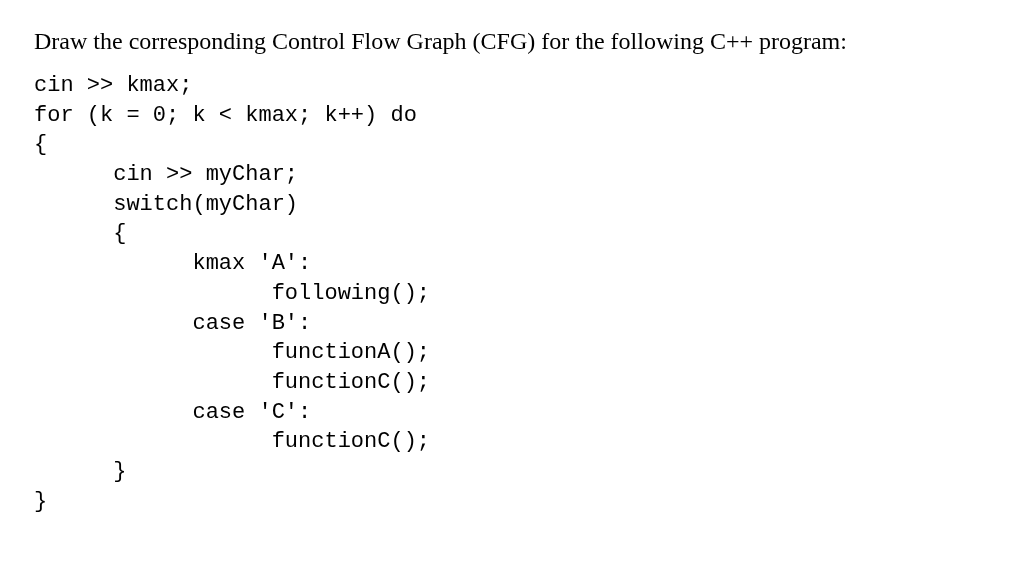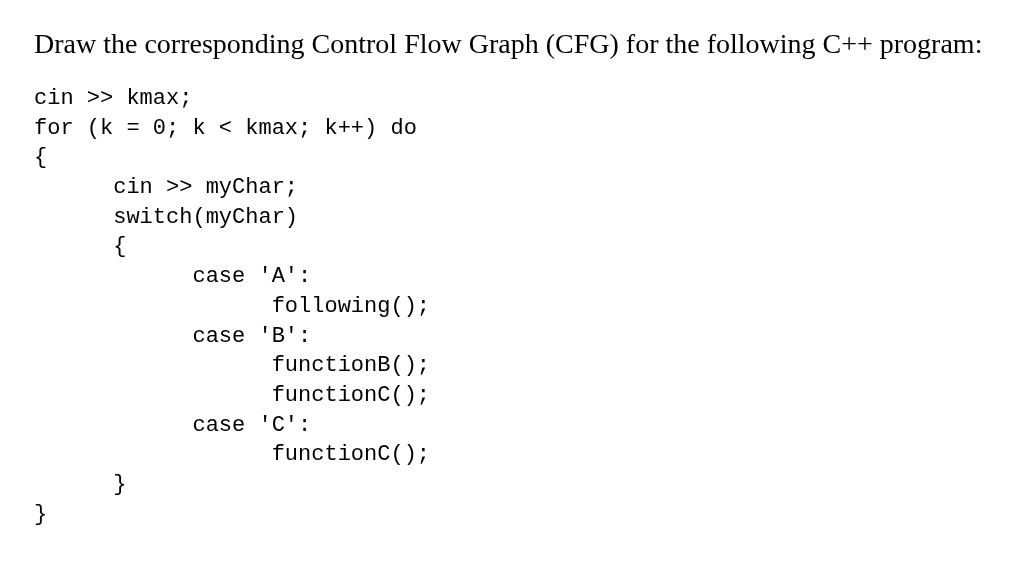--- a/index.html
+++ b/index.html
@@ -8,23 +8,23 @@
       box-sizing: border-box;
     }
     body {
       background: #ffffff;
       font-family: "Times New Roman", Times, serif;
       padding: 28px 34px;
       width: 1024px;
       height: 578px;
     }
     .prompt {
-      font-size: 28px;
+      font-size: 24px;
       color: #000000;
-      margin-bottom: 24px;
+      margin-bottom: 16px;
       font-weight: normal;
     }
     .code-block {
       font-family: "Courier New", Courier, monospace;
       font-size: 22px;
       color: #000000;
       line-height: 1.35;
       white-space: pre;
     }
   </style>
@@ -32,21 +32,21 @@
 <body>
 
 <div class="prompt">Draw the corresponding Control Flow Graph (CFG) for the following C++ program:</div>
 
 <div class="code-block"><span>cin &gt;&gt; kmax;</span>
 <span>for (k = 0; k &lt; kmax; k++) do</span>
 <span>{</span>
 <span>      cin &gt;&gt; myChar;</span>
 <span>      switch(myChar)</span>
 <span>      {</span>
-<span>            case 'A':</span>
+<span>            kmax 'A':</span>
 <span>                  following();</span>
 <span>            case 'B':</span>
-<span>                  functionB();</span>
+<span>                  functionA();</span>
 <span>                  functionC();</span>
 <span>            case 'C':</span>
 <span>                  functionC();</span>
 <span>      }</span>
 <span>}</span></div>
 
 </body></html>

